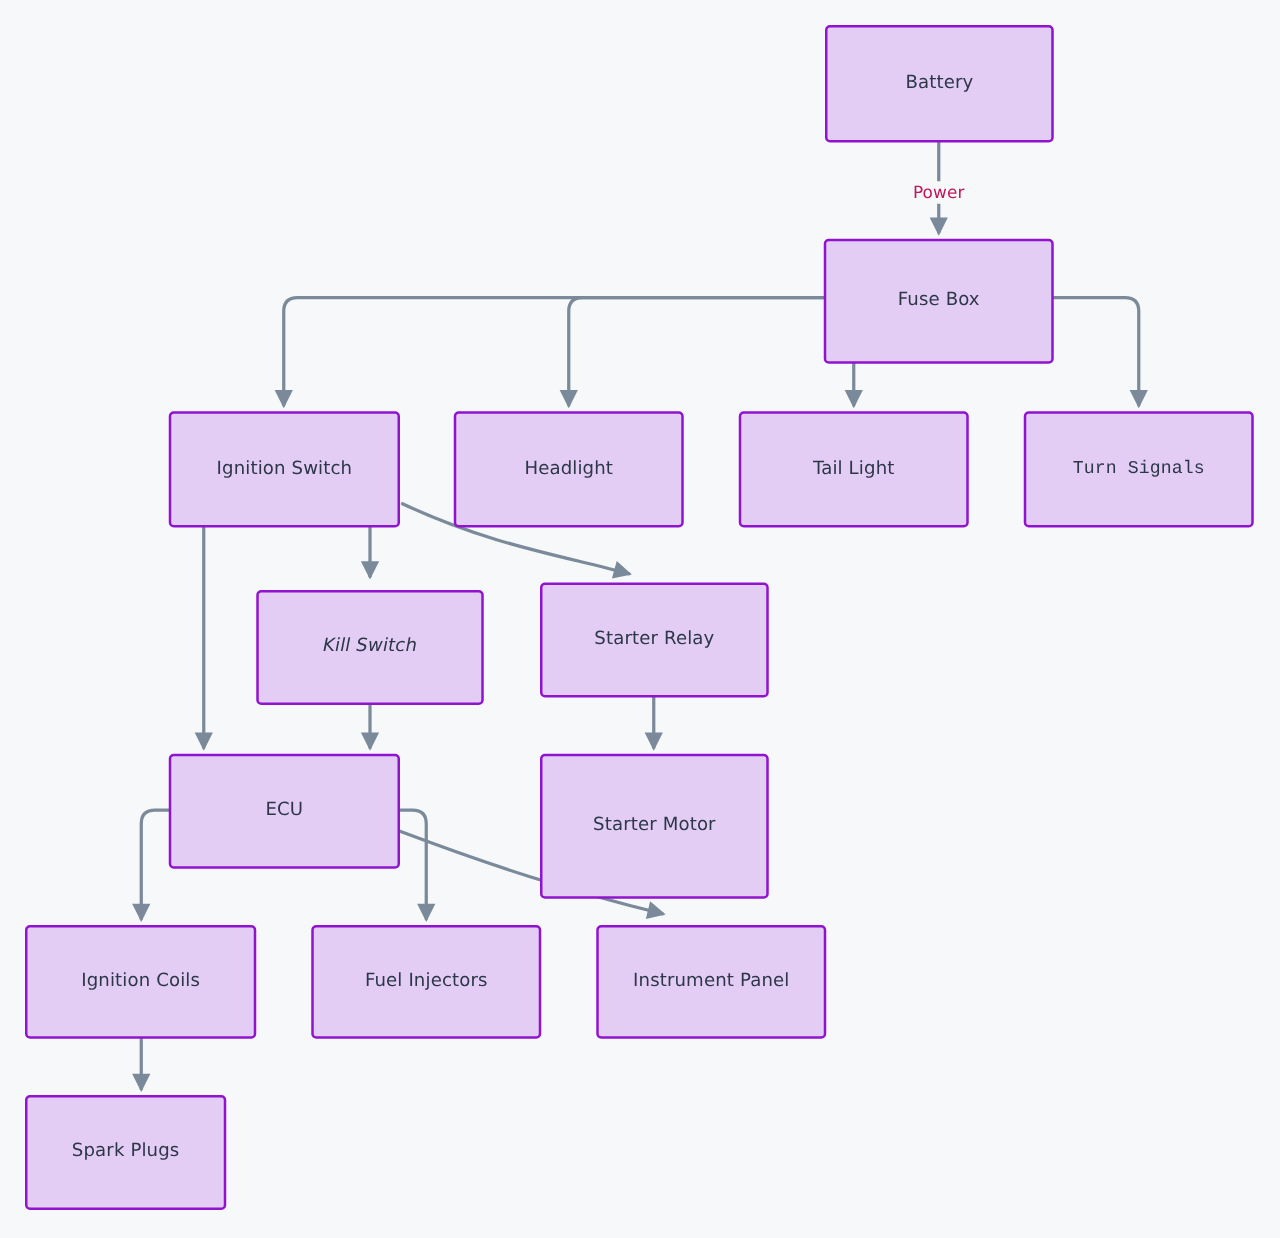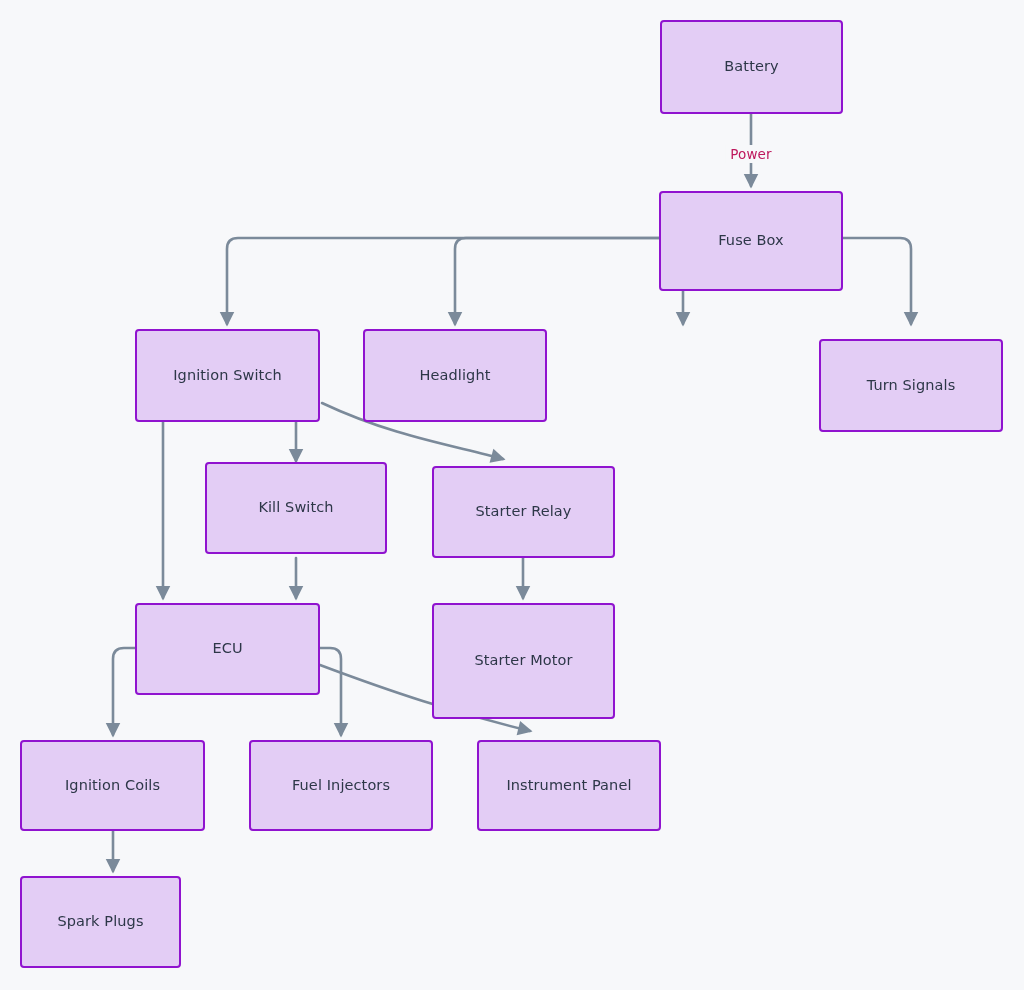--- a/index.html
+++ b/index.html
@@ -106,26 +106,29 @@
   </div>
 
   <div class="node" style="left:135px; top:329px; width:185px; height:93px;">
     <span>Ignition Switch</span>
   </div>
 
   <div class="node" style="left:363px; top:329px; width:184px; height:93px;">
     <span>Headlight</span>
   </div>
 
+  <div class="node" style="left:591px; top:329px; width:184px; height:93px;">
+    <span>Tail Light</span>
+  </div>
 
-  <div class="node" style="left:819px; top:339px; width:184px; height:93px;">
+  <div class="node" style="left:819px; top:329px; width:184px; height:93px;font-family:Liberation Mono, monospace;">
     <span>Turn Signals</span>
   </div>
 
-  <div class="node" style="left:205px; top:462px; width:182px; height:92px;">
+  <div class="node" style="left:205px; top:472px; width:182px; height:92px;font-style:italic;">
     <span>Kill Switch</span>
   </div>
 
   <div class="node" style="left:432px; top:466px; width:183px; height:92px;">
     <span>Starter Relay</span>
   </div>
 
   <div class="node" style="left:135px; top:603px; width:185px; height:92px;">
     <span>ECU</span>
   </div>

